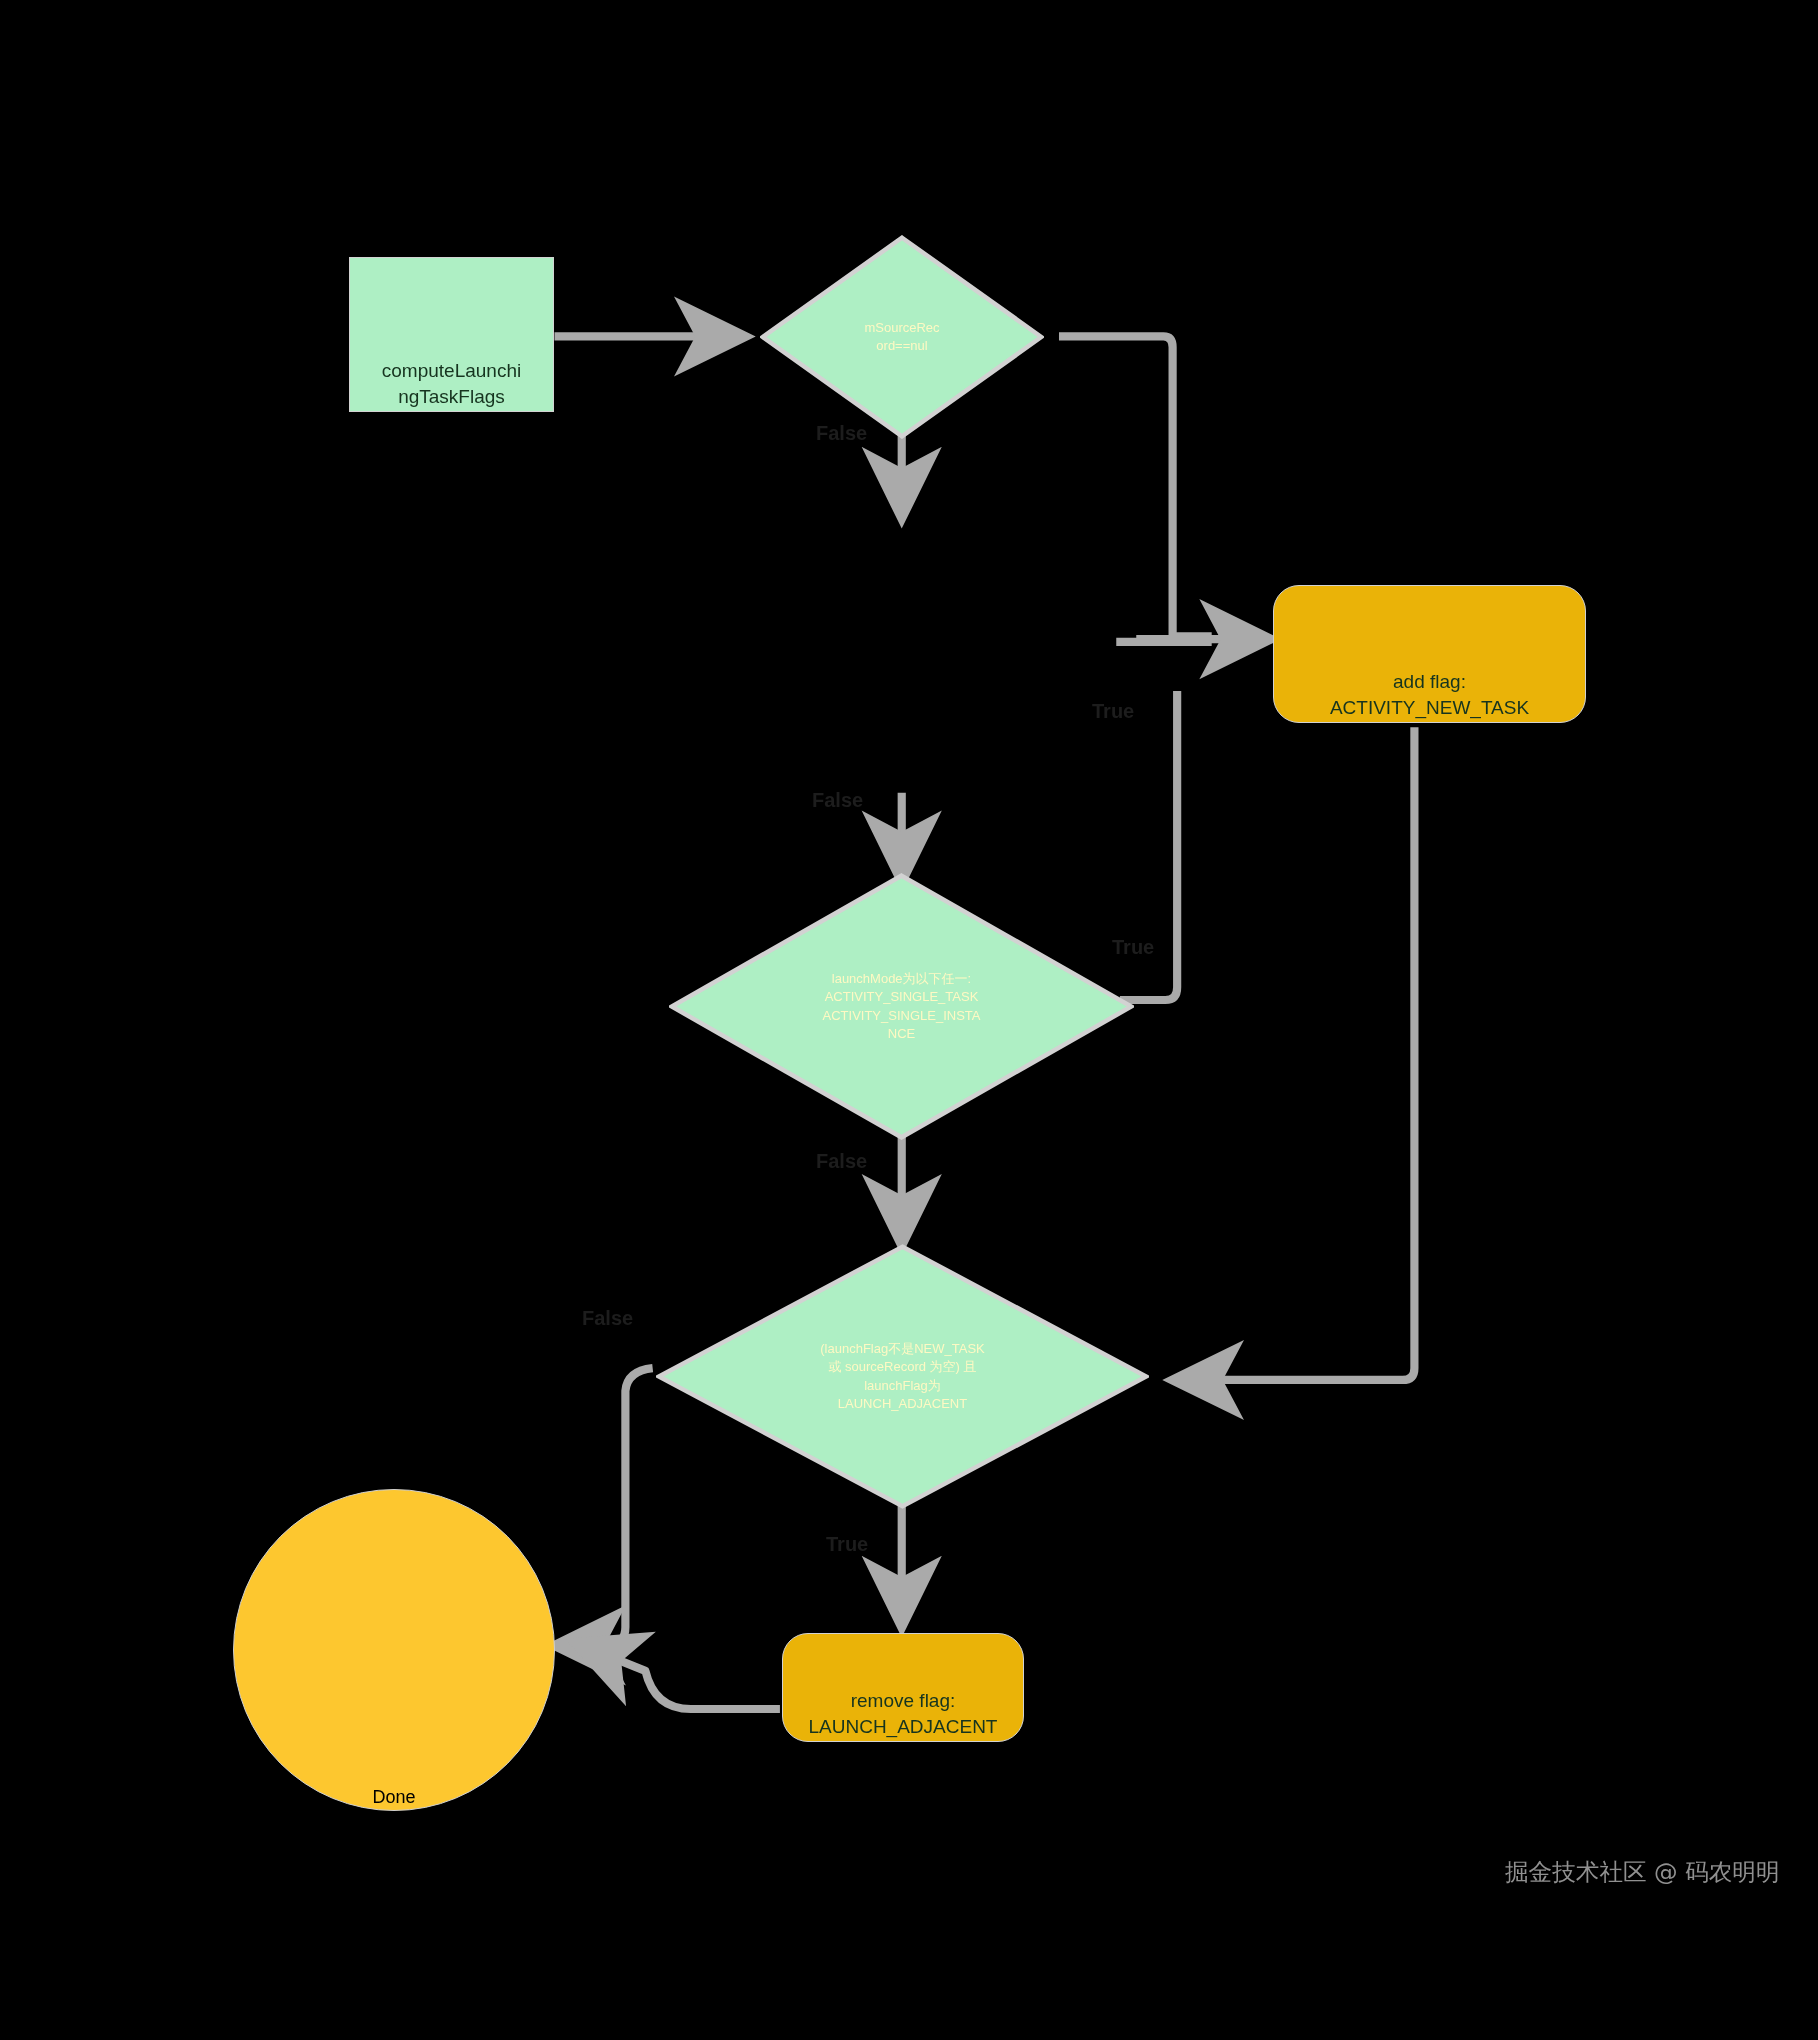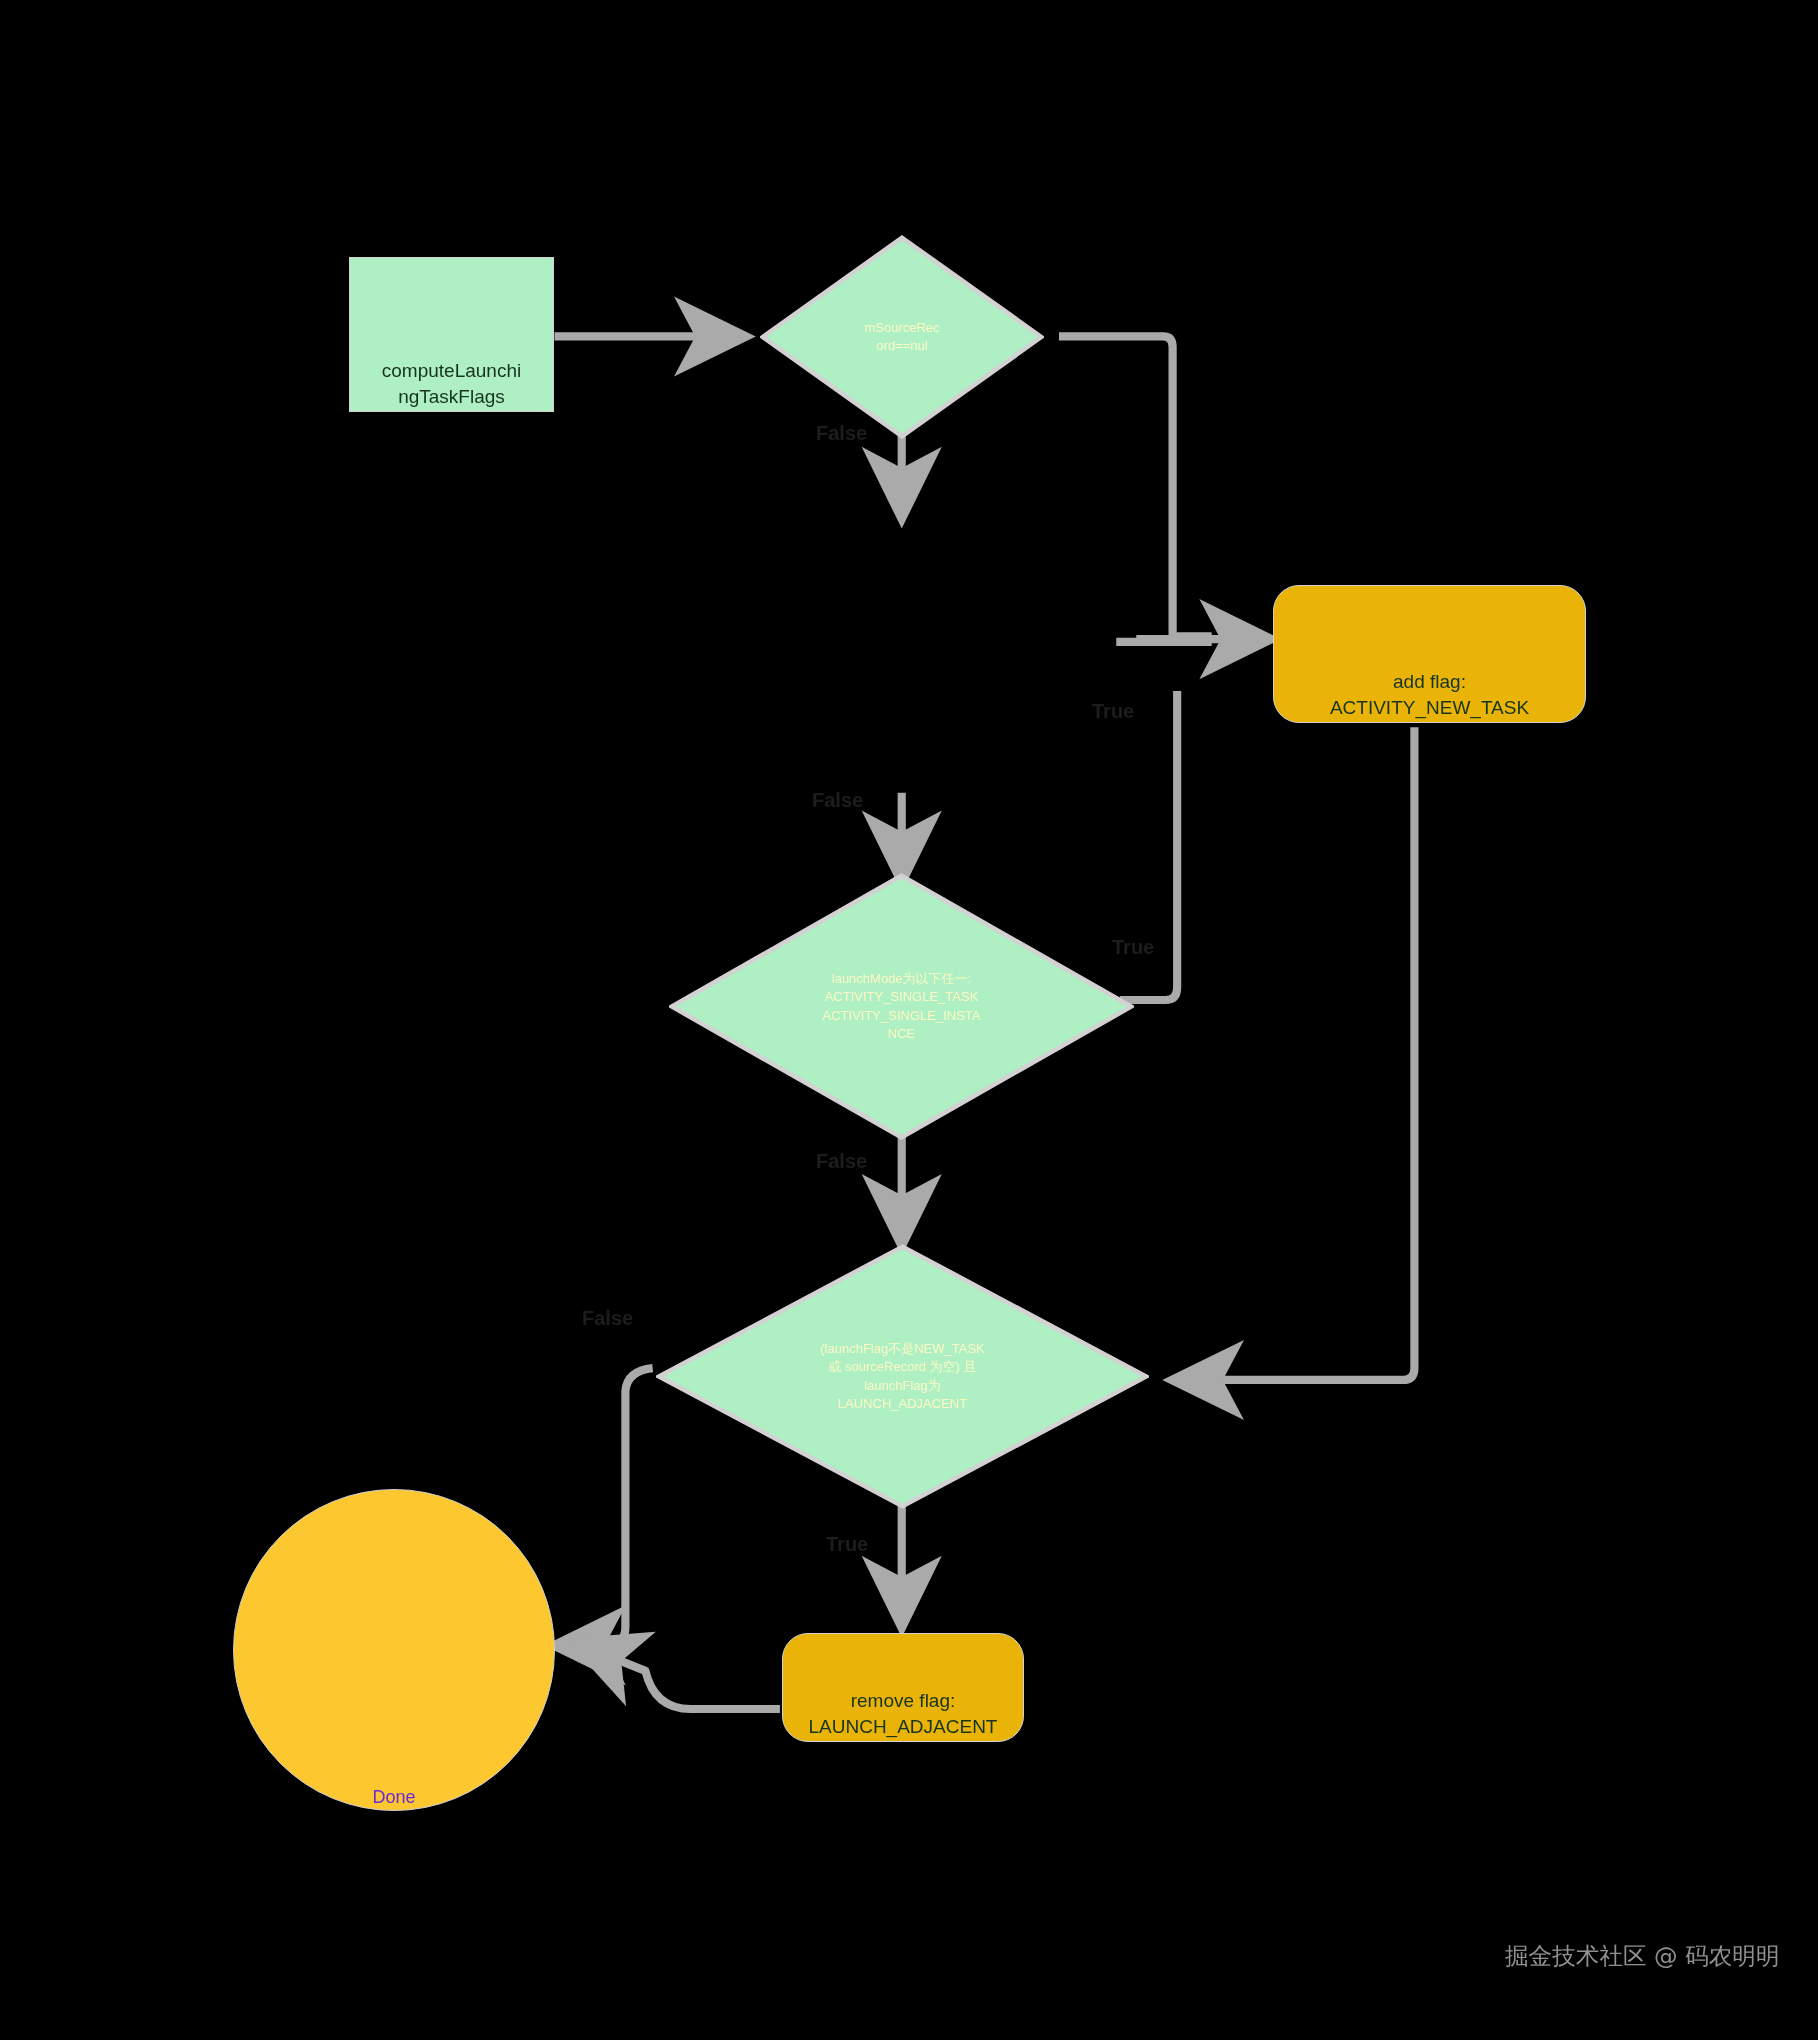--- a/index.html
+++ b/index.html
@@ -47,21 +47,21 @@
     background: #eab308;
     border: 1.8px solid #D2D2D2;
     border-radius: 26px;
     font-size: 19px;
   }
   .node-circle {
     background: #FDC72F;
     border: 1.8px solid #CFCFCF;
     border-radius: 50%;
     font-size: 18px;
-    color: #6d28d9;
+    color: #000000;
   }
   .node-diamond-wrap {
     position: absolute;
     z-index: 3;
   }
   .node-diamond-shape {
     position: absolute;
     left: 0; top: 0;
     width: 100%; height: 100%;
   }
@@ -192,16 +192,16 @@
   <div class="edge-label" style="left:812px; top:789px;">False</div>
 
   <div class="edge-label" style="left:1112px; top:936px;">True</div>
 
   <div class="edge-label" style="left:816px; top:1150px;">False</div>
 
   <div class="edge-label" style="left:582px; top:1307px;">False</div>
 
   <div class="edge-label" style="left:826px; top:1533px;">True</div>
 
-  <div class="watermark" style="left:1505px; top:1940px;">掘金技术社区 @ 码农明明</div>
+  <div class="watermark" style="left:1505px; top:1856px;">掘金技术社区 @ 码农明明</div>
 
 </div>
 
 
 </body></html>

